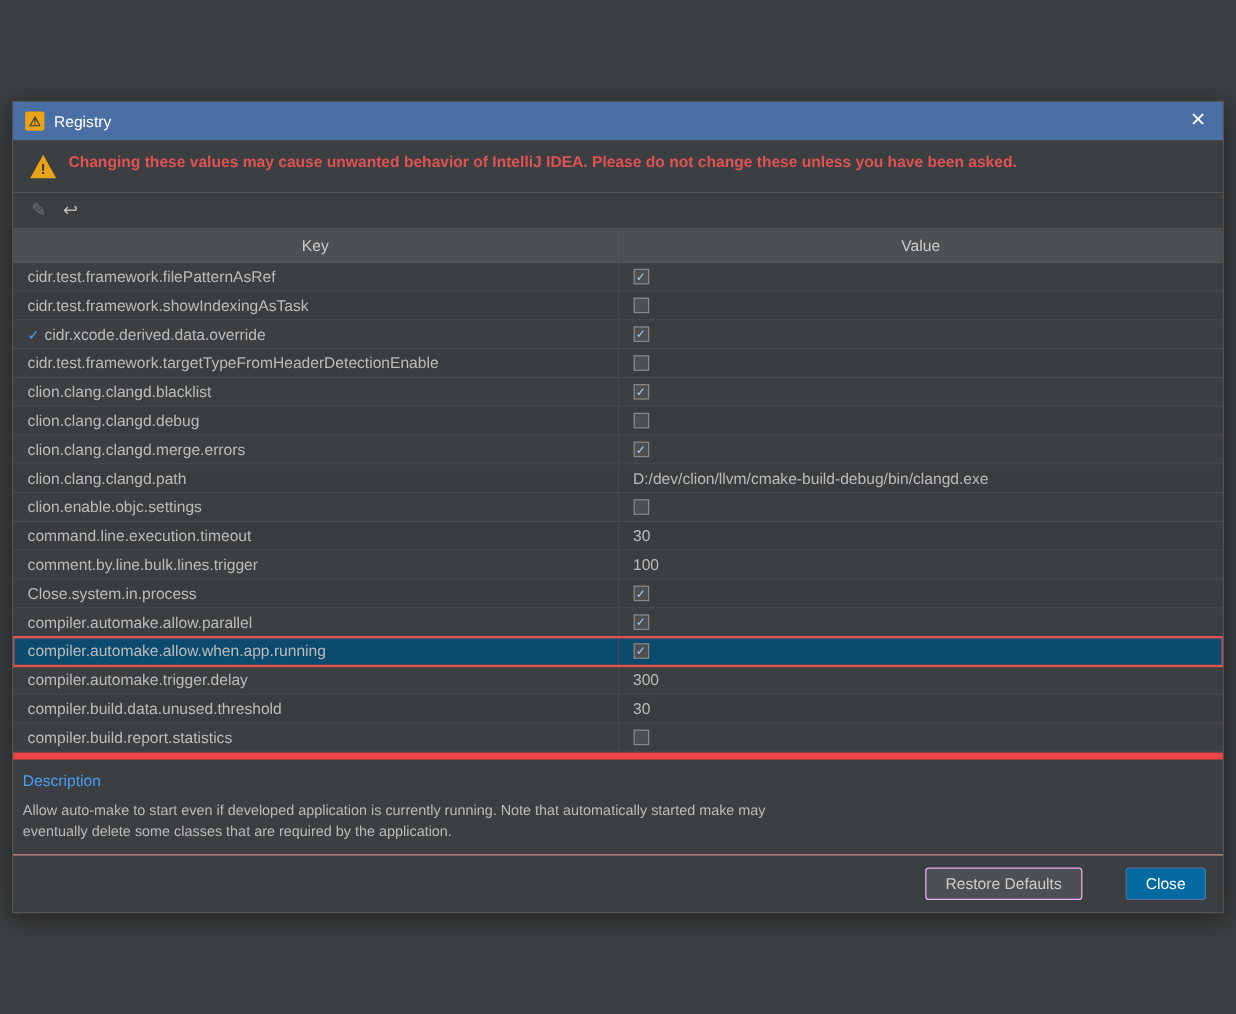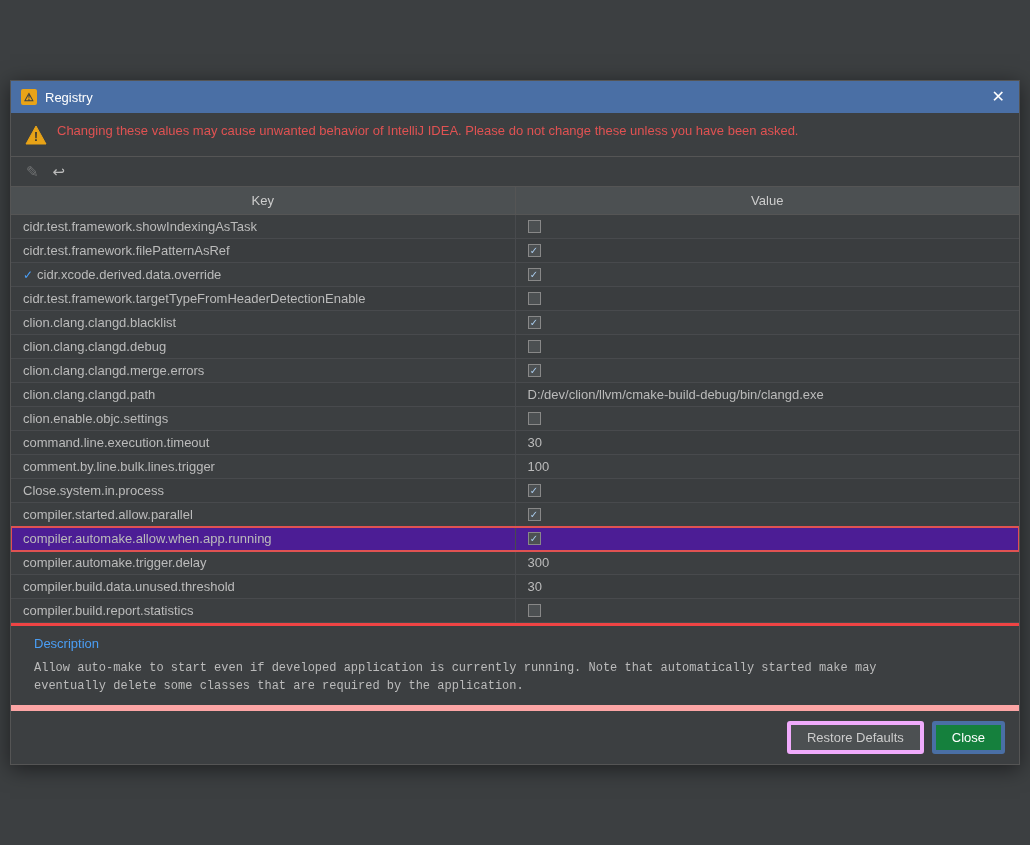--- a/index.html
+++ b/index.html
@@ -65,21 +65,21 @@
     }
     .warning-icon {
       width: 22px;
       height: 22px;
       flex-shrink: 0;
       margin-top: 1px;
     }
     .warning-text {
       color: #e05252;
       font-size: 13px;
-      font-weight: 400;
+      font-weight: 700;
     }
     .toolbar {
       display: flex;
       align-items: center;
       padding: 4px 10px;
       gap: 4px;
       border-bottom: 1px solid #555;
       background: #3c3f41;
     }
     .toolbar-btn {
@@ -89,21 +89,21 @@
       cursor: pointer;
       padding: 3px 5px;
       border-radius: 3px;
       font-size: 15px;
       line-height: 1;
     }
     .toolbar-btn.disabled { opacity: 0.4; cursor: default; }
     .table-container {
       flex: 1;
       overflow-y: auto;
-      border-bottom: 3px solid #ef4444;
+      border-bottom: 6px solid #ef4444;
     }
     table {
       width: 100%;
       border-collapse: collapse;
     }
     thead tr {
       background: #4c5052;
     }
     thead th {
       padding: 6px 12px;
@@ -114,21 +114,21 @@
       border-right: 1px solid #555;
       font-size: 13px;
     }
     thead th:last-child { border-right: none; }
     tbody tr {
       border-bottom: 1px solid #484a4d;
     }
     tbody tr:nth-child(even) { background: #3a3d3f; }
     tbody tr:nth-child(odd) { background: #3c3f41; }
     tbody tr.selected {
-      background: #4c1d95;
+      background: #0c4a6e;
       outline: 2px solid #e05252;
       outline-offset: -1px;
     }
     tbody td {
       padding: 4px 12px;
       color: #bbbbbb;
       font-size: 13px;
       border-right: 1px solid #484a4d;
     }
     tbody td:last-child { border-right: none; }
@@ -155,55 +155,56 @@
       content: '✓';
       font-size: 10px;
       color: #aaccee;
     }
     .modified-mark {
       color: #4a9ef5;
       margin-right: 4px;
       font-size: 12px;
     }
     .description-section {
-      padding: 10px 23px;
-      border-bottom: 6px solid #fca5a5;
+      padding: 10px 8px;
+      border-bottom: 1px solid #fca5a5;
     }
     .description-label {
       color: #4a9ef5;
       font-size: 13px;
       margin-bottom: 8px;
     }
     .description-text {
       color: #bbbbbb;
       font-size: 12px;
-      font-family: Liberation Mono, monospace;
+      font-family: Liberation Sans, sans-serif;
       line-height: 1.5;
     }
     .footer {
       display: flex;
       justify-content: flex-end;
       align-items: center;
       padding: 10px 14px;
       gap: 8px;
       background: #3c3f41;
     }
     .btn {
       padding: 5px 16px;
       border-radius: 3px;
       font-size: 13px;
       cursor: pointer;
-      border: 4px solid #f0abfc;
+      border: 1px solid #f0abfc;
       color: #cccccc;
       background: #4c5052;
     }
     .btn.primary {
-      background: #15803d;
+      background: #0369a1;
       border-color: #4a6fa5;
       color: #ffffff;
+      margin-left: 28px;
     }
     
     .table-container::-webkit-scrollbar { width: 8px; }
     .table-container::-webkit-scrollbar-track { background: #3c3f41; }
     .table-container::-webkit-scrollbar-thumb { background: #666; border-radius: 4px; }
   </style>
 </head>
 <body>
 
 <div class="dialog">
@@ -232,32 +233,32 @@
   <div class="table-container">
     <table>
       <thead>
         <tr>
           <th class="key-col">Key</th>
           <th class="val-col">Value</th>
         </tr>
       </thead>
       <tbody id="table-body">
       <tr>
+            <td><span>cidr.test.framework.filePatternAsRef</span></td>
+            <td>
+              <div class="checkbox-cell">
+                <div class="cb checked"></div>
+              </div>
+            </td>
+          </tr>
+          <tr>
             <td><span>cidr.test.framework.showIndexingAsTask</span></td>
             <td>
               <div class="checkbox-cell">
                 <div class="cb"></div>
-              </div>
-            </td>
-          </tr>
-          <tr>
-            <td><span>cidr.test.framework.filePatternAsRef</span></td>
-            <td>
-              <div class="checkbox-cell">
-                <div class="cb checked"></div>
               </div>
             </td>
           </tr>
           <tr>
             <td><span class="modified-mark">✓</span><span>cidr.xcode.derived.data.override</span></td>
             <td>
               <div class="checkbox-cell">
                 <div class="cb checked"></div>
               </div>
             </td>
@@ -316,21 +317,21 @@
           </tr>
           <tr>
             <td><span>Close.system.in.process</span></td>
             <td>
               <div class="checkbox-cell">
                 <div class="cb checked"></div>
               </div>
             </td>
           </tr>
           <tr>
-            <td><span>compiler.started.allow.parallel</span></td>
+            <td><span>compiler.automake.allow.parallel</span></td>
             <td>
               <div class="checkbox-cell">
                 <div class="cb checked"></div>
               </div>
             </td>
           </tr>
           <tr class="selected">
             <td><span>compiler.automake.allow.when.app.running</span></td>
             <td>
               <div class="checkbox-cell">

